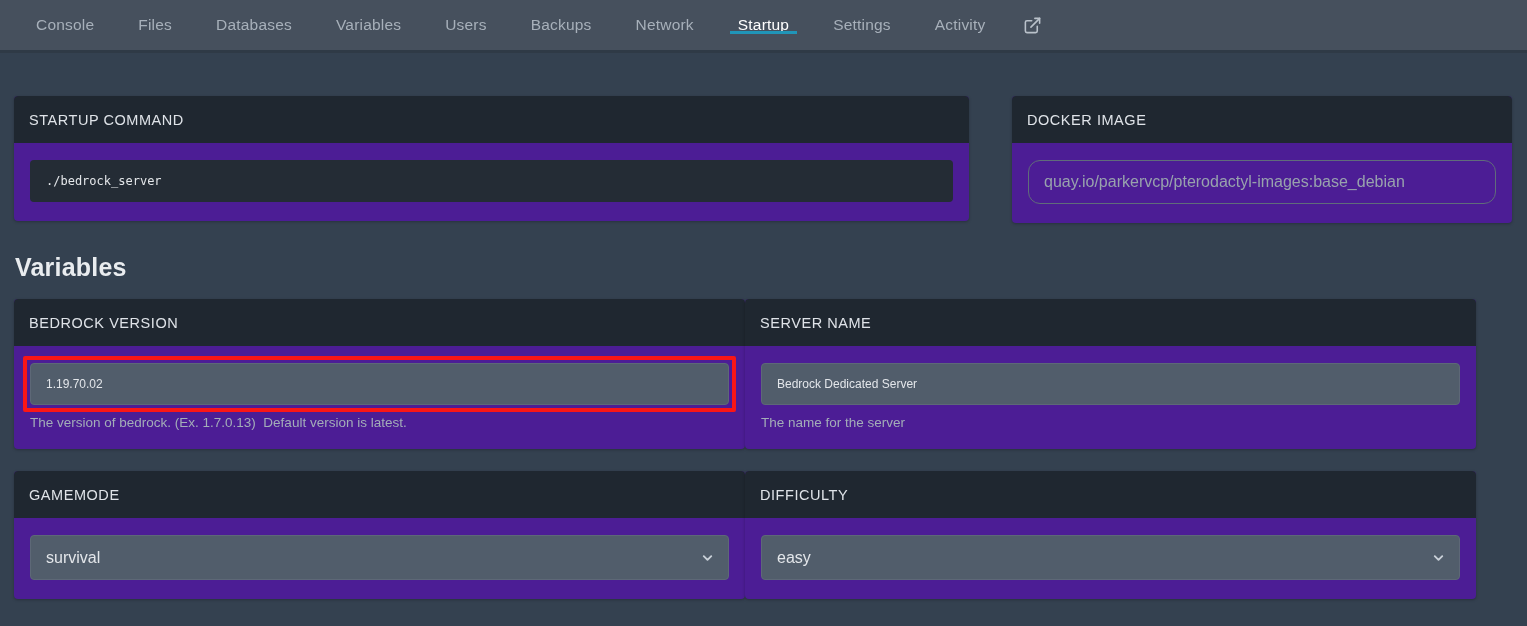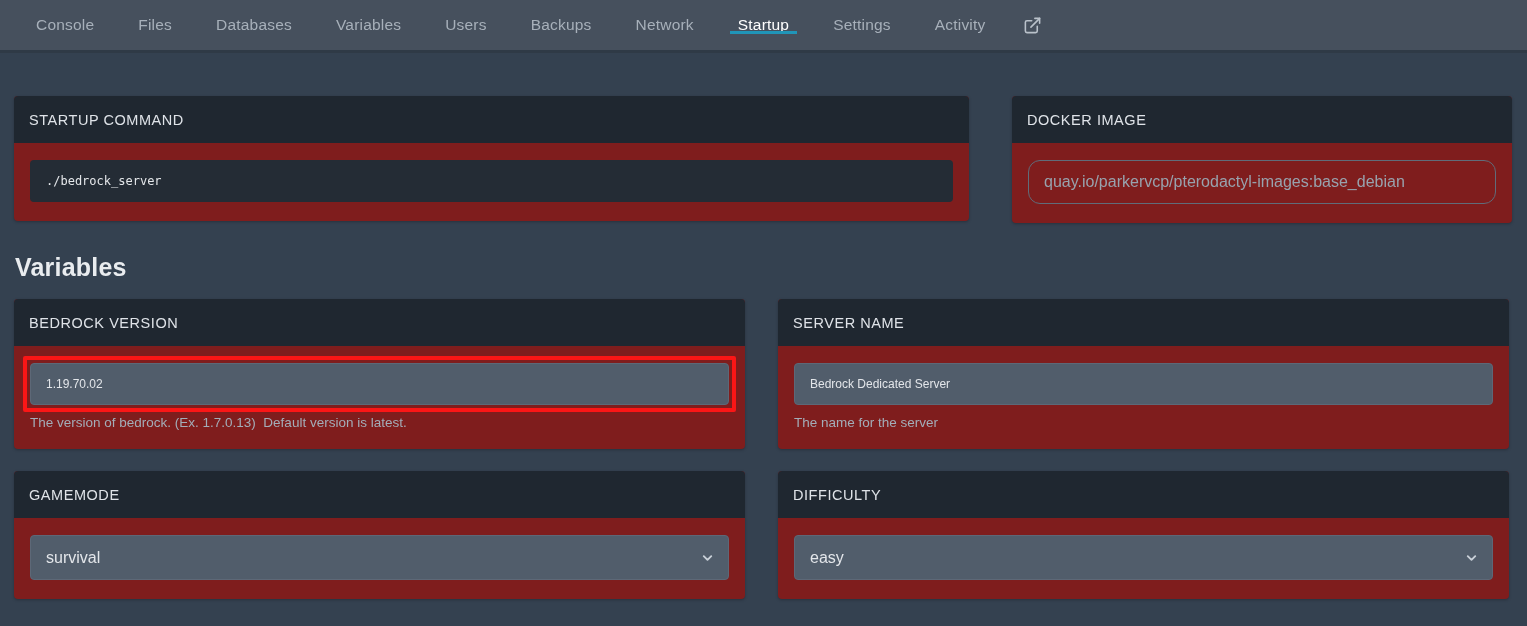--- a/index.html
+++ b/index.html
@@ -75,28 +75,27 @@
   
   .row-top {
     margin-top: 43px;
     gap: 43px;
   }
   .col-startup { width: 955px; flex: 0 0 955px; }
   .col-docker  { width: 500px; flex: 0 0 500px; }
 
   
   .row-vars {
-    gap: 33px;
     margin-top: 0;
   }
   .col-half { width: 731px; flex: 0 0 731px; }
 
   
   .panel {
-    background: #7f1d1d;
+    background: #4c1d95;
     border-radius: 4px;
     overflow: hidden;
     box-shadow: 0 1px 3px rgba(0,0,0,0.25);
   }
 
   .panel-header {
     background: #1f2730;
     padding: 16px 15px 15px 15px;
     font-size: 14.5px;
     letter-spacing: 0.55px;

